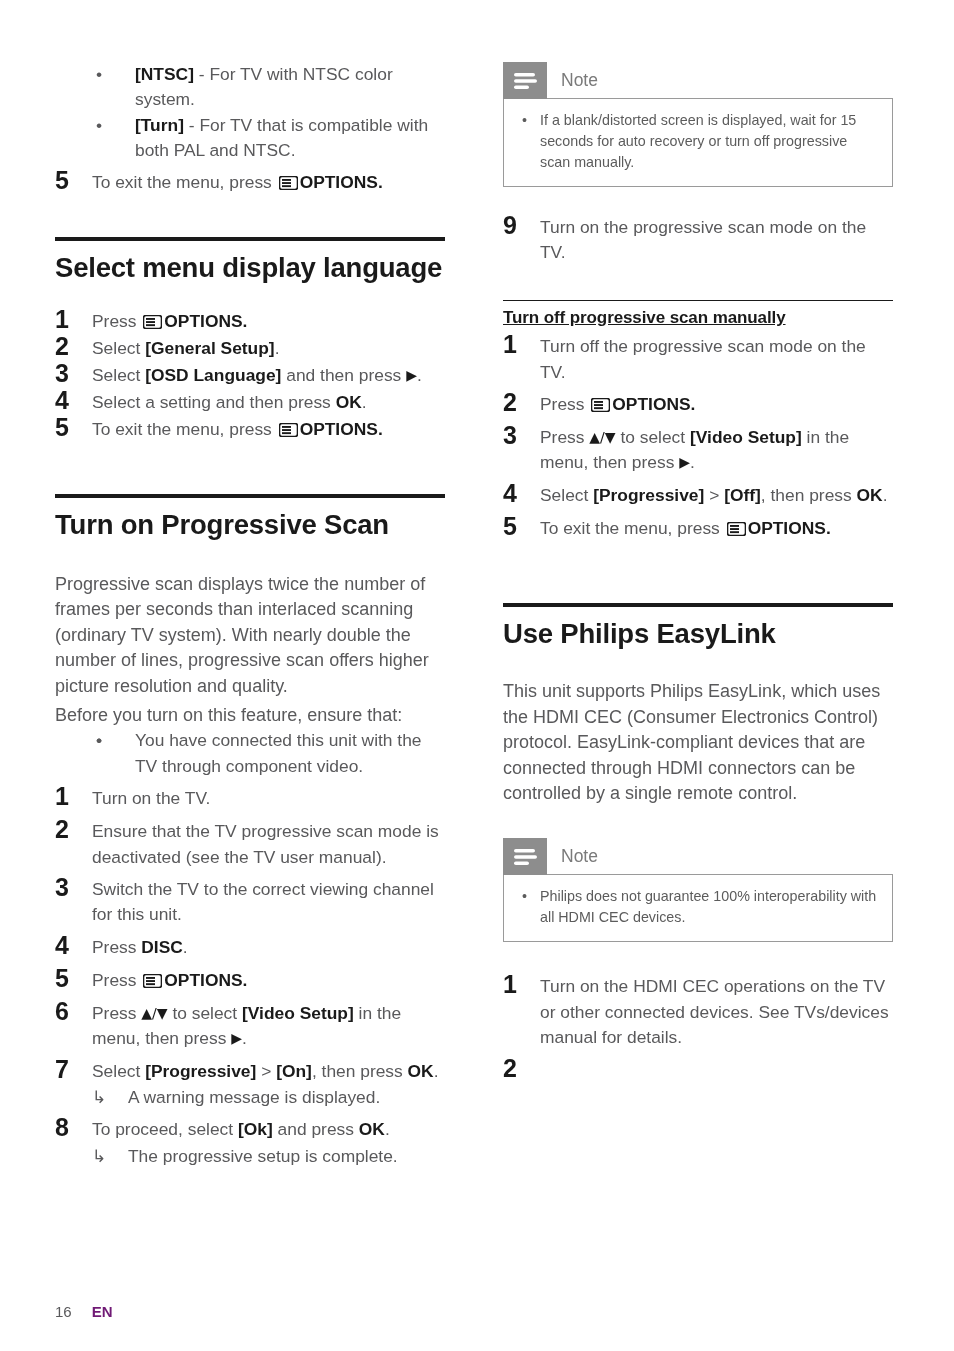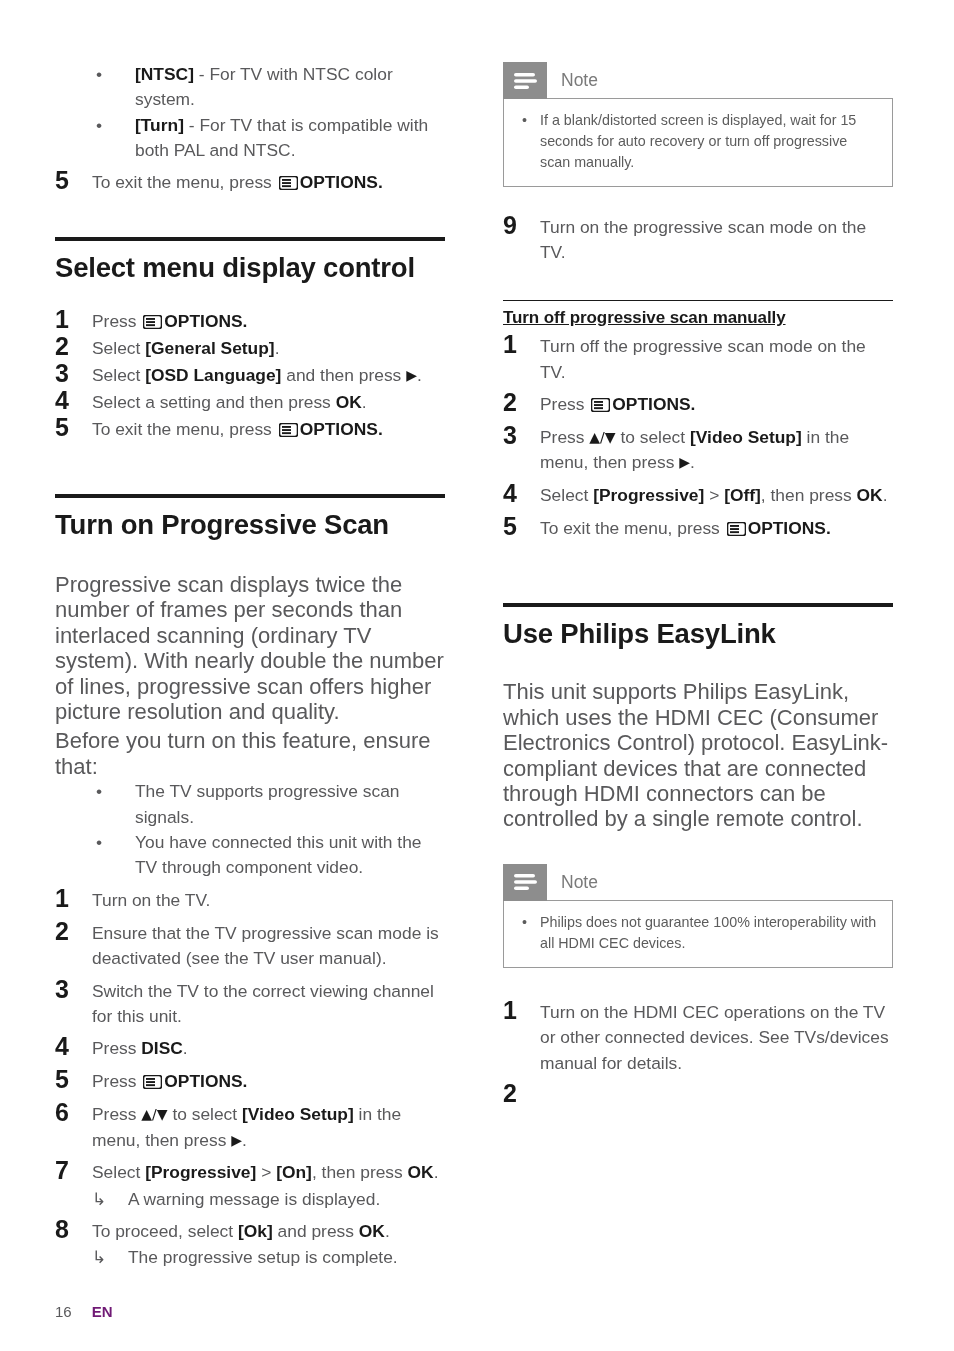--- a/index.html
+++ b/index.html
@@ -46,21 +46,21 @@
     font-weight:700;
     color:#1a1a1a;
     margin:0 0 6px 0;
     letter-spacing:-0.1px;
     line-height:1.2;
     text-decoration:underline;
   }
 
   
   p.body{
-    font-size:22px;
+    font-size:18px;
     line-height:25.4px;
     margin:0 0 0 0;
     color:#59595b;
   }
   p.body + p.body{margin-top:4px;}
 
   
   ol.steps{list-style:none;margin:0;padding:0;}
   ol.steps > li{
     position:relative;
@@ -235,21 +235,21 @@
               <rect x="3" y="3" width="9" height="1.9" fill="#1a1a1a"></rect>
               <rect x="3" y="6.1" width="9" height="1.9" fill="#1a1a1a"></rect>
               <rect x="3" y="9.2" width="9" height="1.9" fill="#1a1a1a"></rect>
             </svg></span><b>OPTIONS.</b>
       </li>
     </ol>
 
     <div class="spacer-lg"></div>
 
     <div class="rule-thick"></div>
-    <h1 class="section-title">Select menu display control</h1>
+    <h1 class="section-title">Select menu display language</h1>
 
     <ol class="steps tight">
       <li>
         <span class="num">1</span><span>Press </span><span class="options-icon"><svg width="19" height="14" viewBox="0 0 19 14">
               <rect x="0.5" y="0.5" width="18" height="13" rx="2.5" ry="2.5" fill="none" stroke="#1a1a1a" stroke-width="1.6"></rect>
               <rect x="3" y="3" width="9" height="1.9" fill="#1a1a1a"></rect>
               <rect x="3" y="6.1" width="9" height="1.9" fill="#1a1a1a"></rect>
               <rect x="3" y="9.2" width="9" height="1.9" fill="#1a1a1a"></rect>
             </svg></span><b>OPTIONS.</b>
       </li>
@@ -276,21 +276,21 @@
     <div style="height:16px;"></div>
 
     <div class="rule-thick"></div>
     <h1 class="section-title" style="margin-bottom:31px;">Turn on Progressive Scan</h1>
 
     <p class="body">Progressive scan displays twice the number of frames per seconds than interlaced scanning (ordinary TV system). With nearly double the number of lines, progressive scan offers higher picture resolution and quality.</p>
     <p class="body">Before you turn on this feature, ensure that:</p>
 
     <ul class="bullets">
       <li>
-        <span class="dot">•</span><span>The TV supports progressive scan signals.</span>
+        <span class="dot">•</span>
       </li>
       <li>
         <span class="dot">•</span><span>You have connected this unit with the TV through component video.</span>
       </li>
     </ul>
 
     <ol class="steps" style="margin-top:7px;">
       <li>
         <span class="num">1</span><span>Turn on the TV.</span>
       </li>

